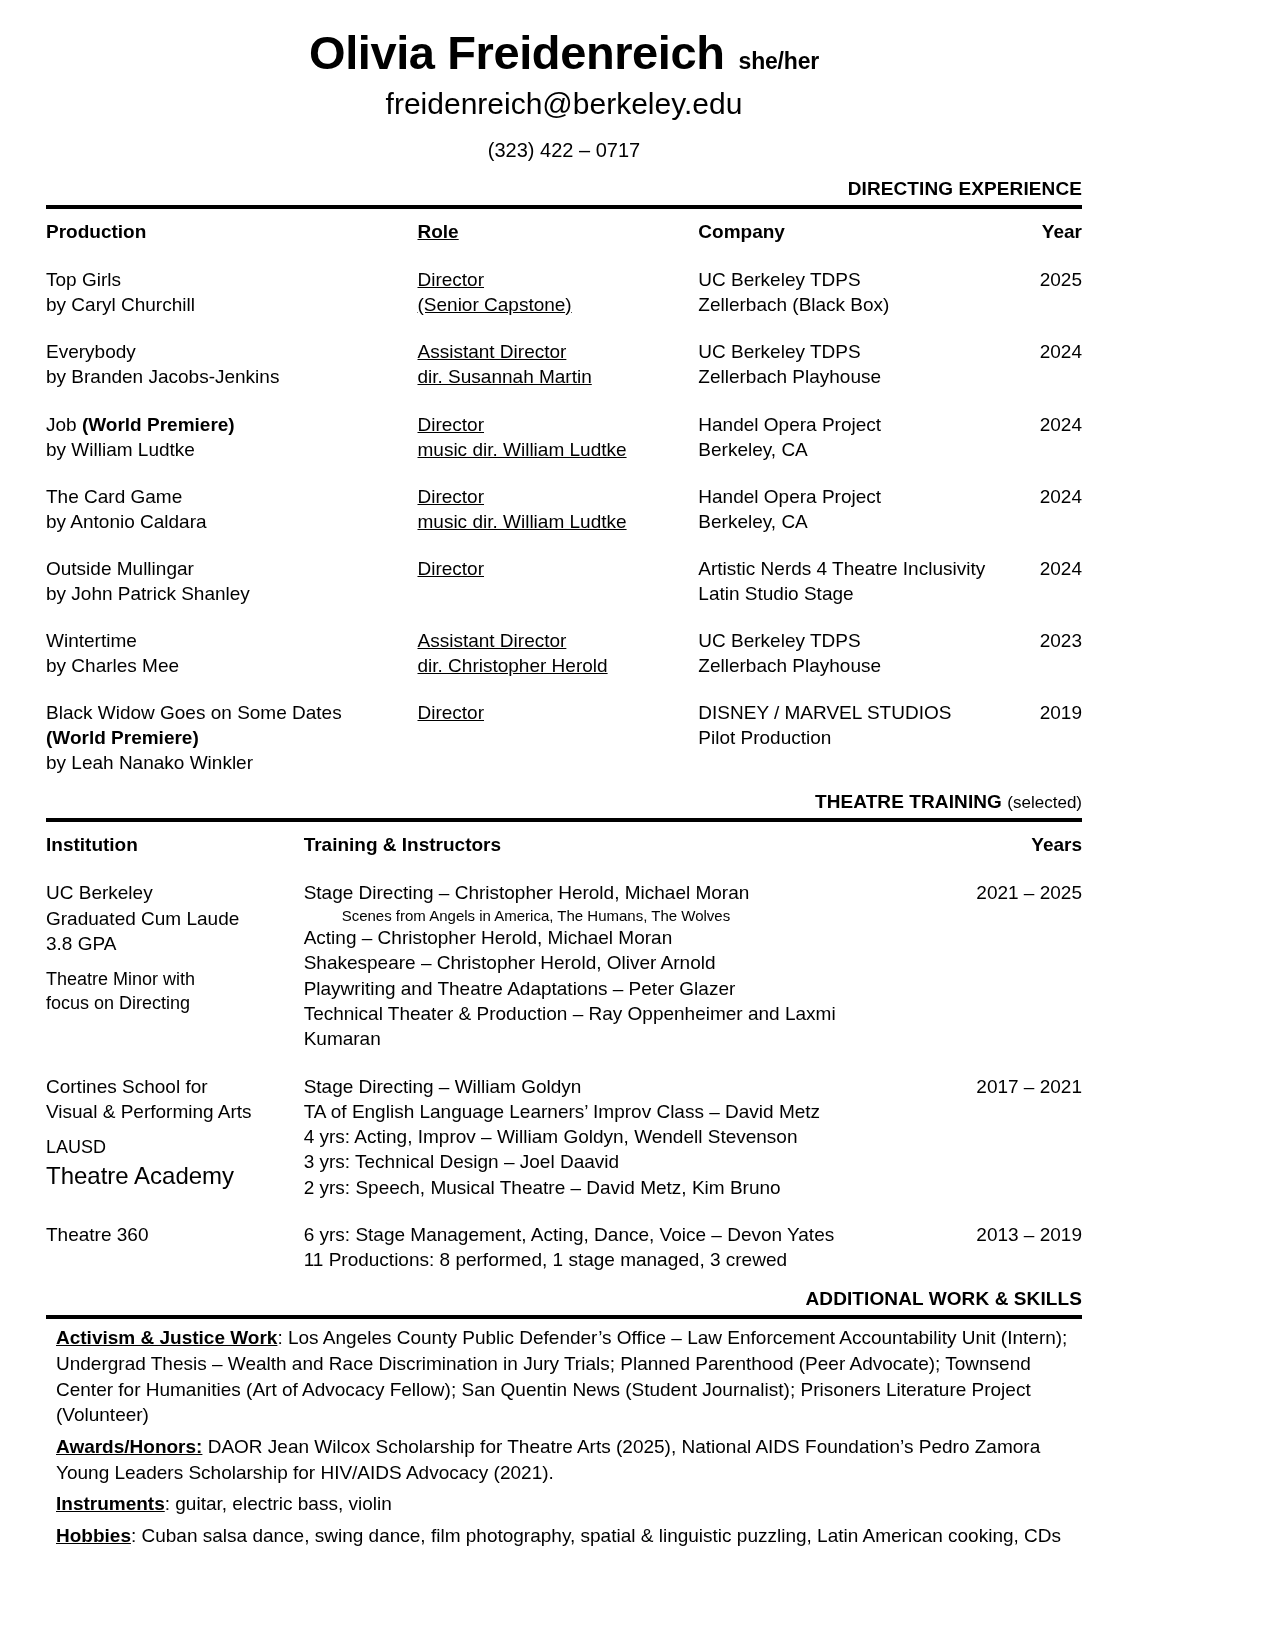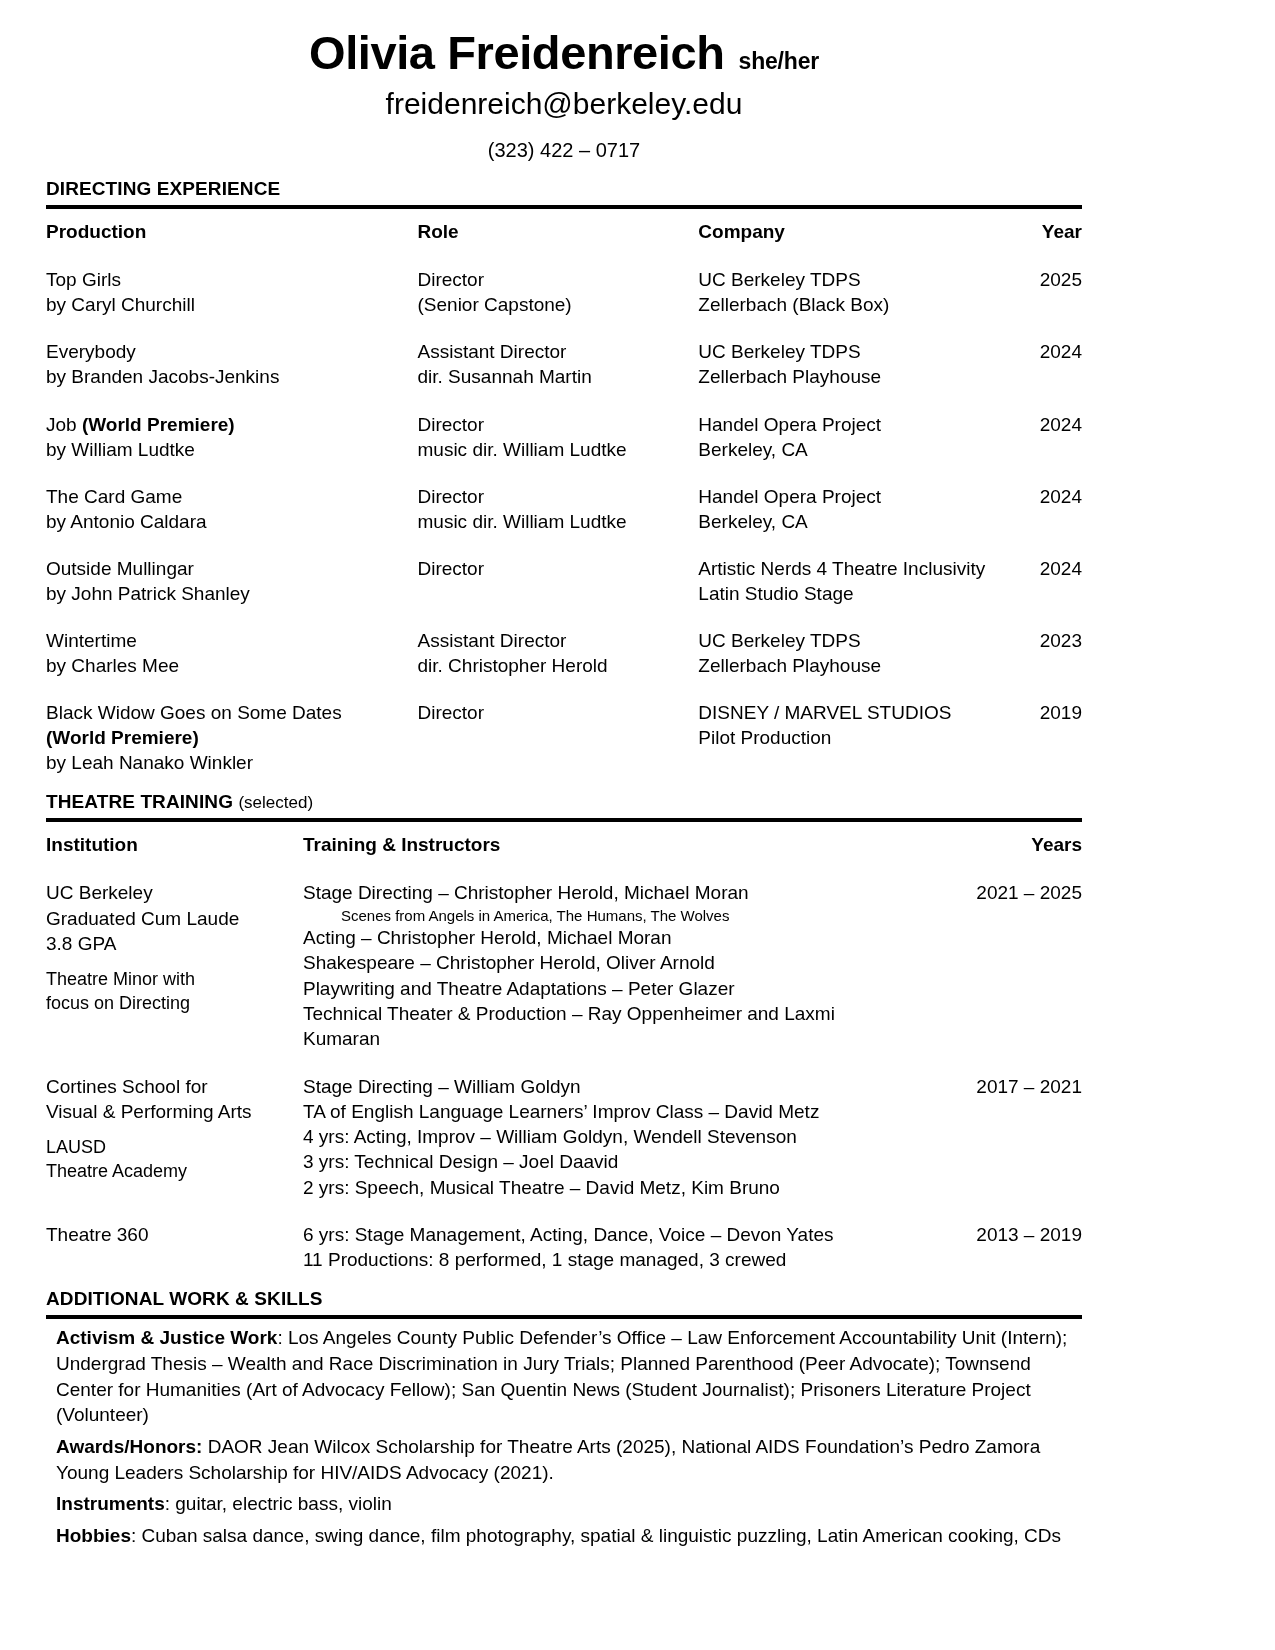--- a/index.html
+++ b/index.html
@@ -52,20 +52,21 @@
     line-height: 1.2;
   }
 
   
   .section-head {
     font-size: 19px;
     font-weight: bold;
     letter-spacing: 0.1px;
     margin-top: 16px;
     margin-bottom: 5px;
+    text-align: right;
   }
   .section-head .qualifier {
     font-weight: normal;
     font-size: 17px;
     letter-spacing: 0;
   }
   .rule {
     border-top: 4px solid #000;
     margin: 0 0 6px 0;
   }
@@ -82,21 +83,21 @@
   .tbl th.right, .tbl td.right { text-align: right; }
   .tbl td {
     font-size: 19px;
     vertical-align: top;
     padding: 0;
     line-height: 1.32;
   }
 
   
   .exp-col-prod { width: 400px; padding-left: 10px; }
-  .exp-col-role { width: 300px; }
+  .exp-col-role { width: 300px; text-decoration: underline; }
   .exp-col-comp { width: 330px; }
   .exp-col-year { width: 80px; padding-right: 8px;}
 
   .exp-row td { padding-top: 22px; }
   .exp-row .line2 { display:block; }
   .bold { font-weight: bold; }
 
   
   .trn-col-inst { width: 280px; padding-left: 10px; }
   .trn-col-train { width: 680px; }
@@ -113,21 +114,21 @@
   }
 
   
   .skills { margin-top: 4px; }
   .skill-para {
     font-size: 19px;
     line-height: 1.35;
     margin: 0 0 6px 0;
     padding-left: 10px;
   }
-  .skill-label { font-weight: bold; }
+  .skill-label { font-weight: bold; text-decoration: underline; }
 </style>
 </head>
 <body>
 
 <div class="page">
 
   <div class="header">
     <div class="name-line">
       <span class="full-name">Olivia Freidenreich</span>
       <span class="pronouns">she/her</span>
@@ -232,21 +233,21 @@
           </td>
           <td class="trn-col-years right">2021 – 2025</td>
         </tr>
         <tr class="trn-row">
           <td class="trn-col-inst">
             <div class="inst-block">
               <div>Cortines School for</div>
               <div>Visual &amp; Performing Arts</div>
               <div class="inst-gap"></div>
               <div style="font-size: 18px;">LAUSD</div>
-              <div style="font-size: 18px;">Theatre Academy</div>
+              <div style="font-size: 24px;">Theatre Academy</div>
             </div>
           </td>
           <td class="trn-col-train">
             <div class="train-line">Stage Directing – William Goldyn</div>
             <div class="train-line">TA of English Language Learners’ Improv Class – David Metz</div>
             <div class="train-line">4 yrs: Acting, Improv – William Goldyn, Wendell Stevenson</div>
             <div class="train-line">3 yrs: Technical Design – Joel Daavid</div>
             <div class="train-line">2 yrs: Speech, Musical Theatre – David Metz, Kim Bruno</div>
           </td>
           <td class="trn-col-years right">2017 – 2021</td>

